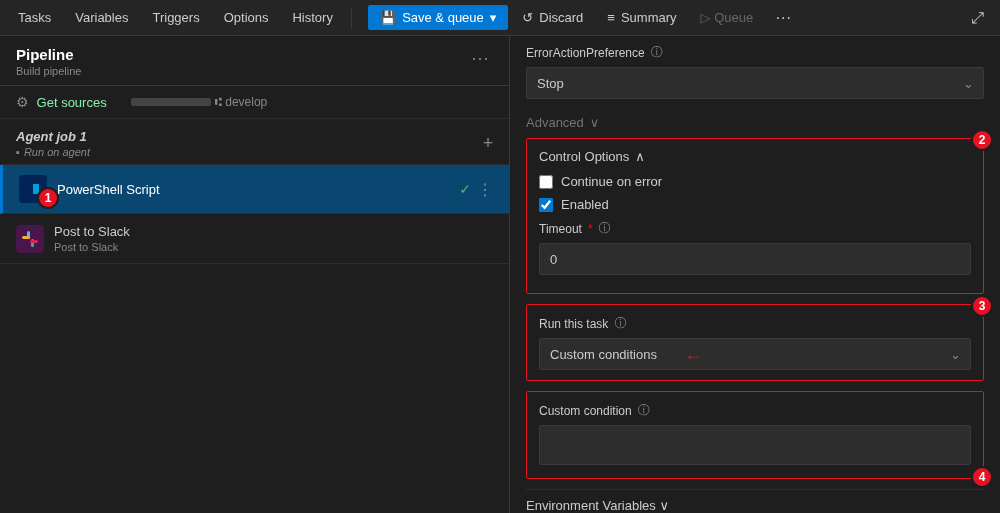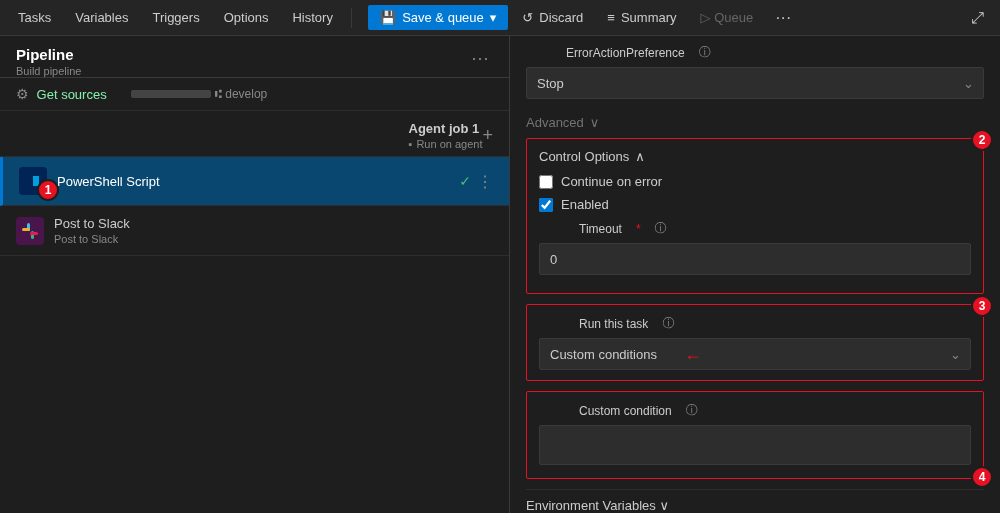--- a/index.html
+++ b/index.html
@@ -122,21 +122,21 @@
       background: #1e1e1e;
       border-right: 1px solid #3a3a3a;
       display: flex;
       flex-direction: column;
       flex-shrink: 0;
       overflow: hidden;
     }
 
     
     .pipeline-header {
-      padding: 10px 16px 0;
+      padding: 10px 16px 8px;
       border-bottom: 1px solid #3a3a3a;
       display: flex;
       align-items: flex-start;
       justify-content: space-between;
     }
     .pipeline-title {
       font-size: 15px;
       font-weight: 600;
       color: #ffffff;
     }
@@ -183,22 +183,23 @@
     .branch-label {
       color: #888;
       font-size: 12px;
     }
 
     
     .agent-job {
       padding: 10px 16px 6px;
       display: flex;
       align-items: center;
-      justify-content: flex-end;
+      justify-content: space-between;
       border-bottom: 1px solid #2d2d2d;
+      font-style: italic;
     }
     .agent-job-info {}
     .agent-job-title {
       font-size: 13px;
       font-weight: 600;
       color: #cccccc;
     }
     .agent-job-sub {
       display: flex;
       align-items: center;
@@ -308,25 +309,24 @@
     }
 
     
     .form-section {
       margin-bottom: 8px;
     }
 
     .field-label {
       display: flex;
       align-items: center;
-      gap: 14px;
+      gap: 6px;
       margin-bottom: 6px;
       font-size: 12px;
       color: #cccccc;
-      margin-left: 40px;
     }
     .field-label .info-icon {
       color: #888;
       font-size: 12px;
     }
     .required-star {
       color: #e81123;
     }
 
     .select-field {

